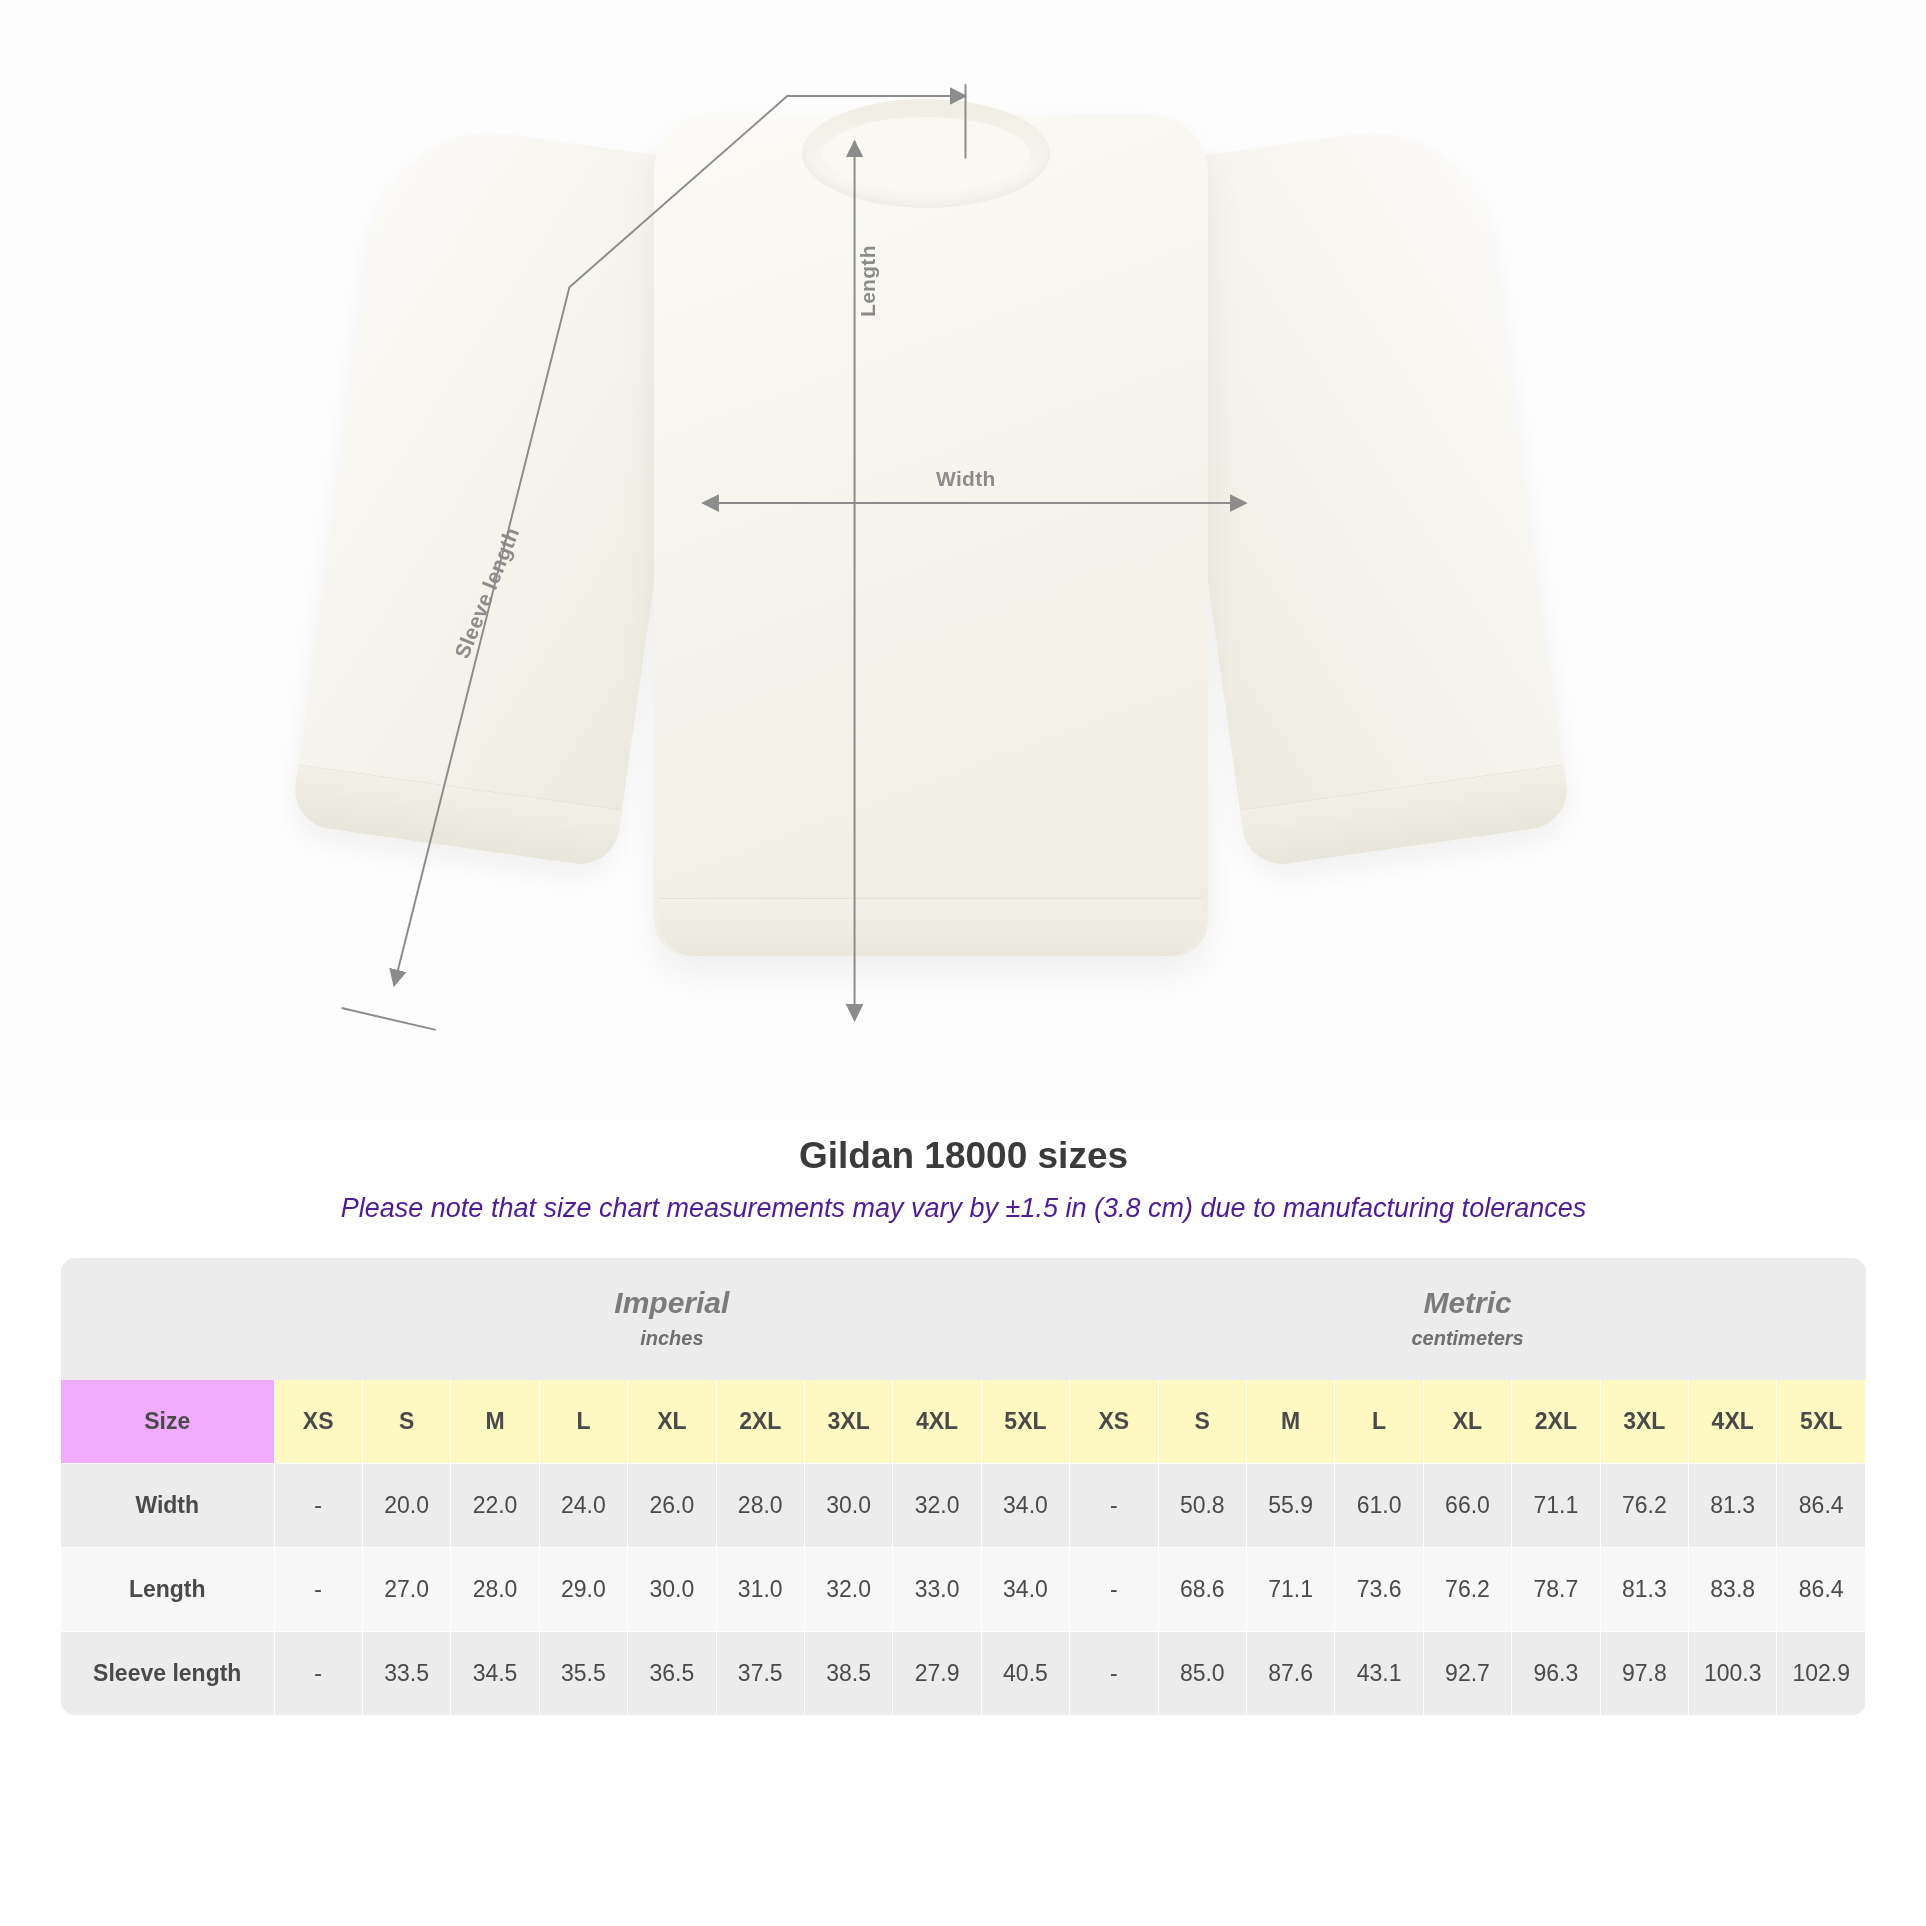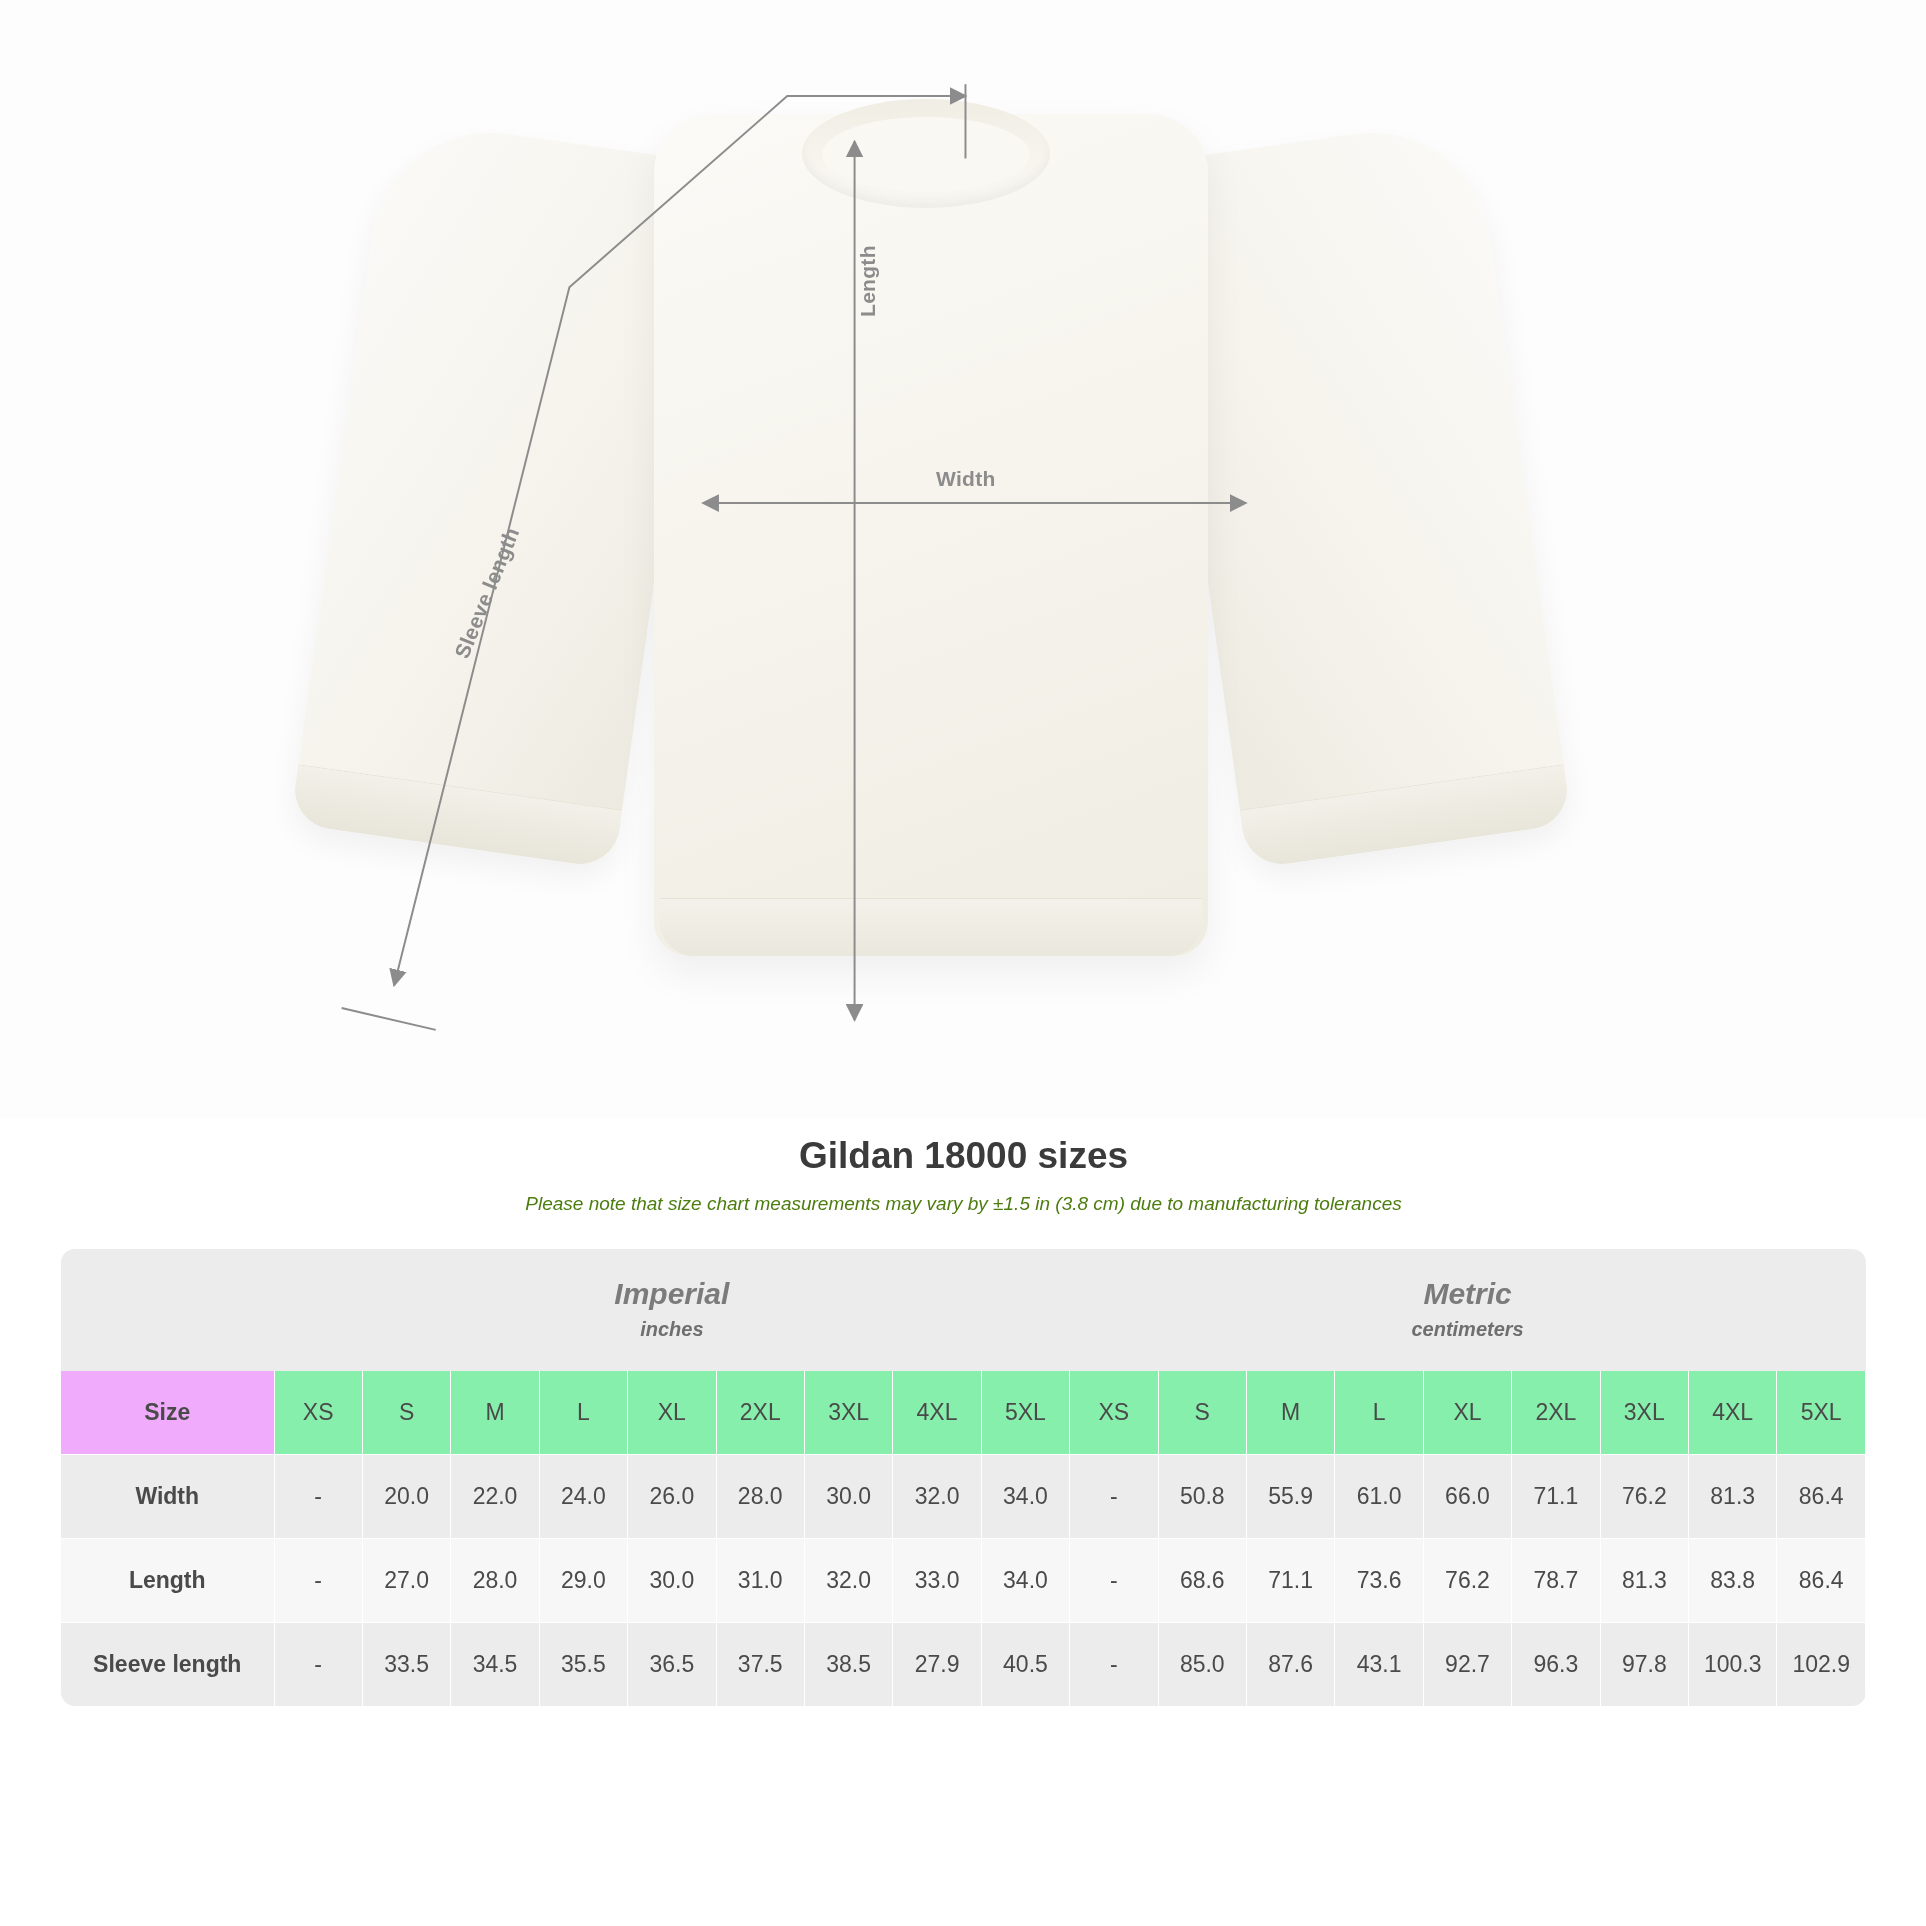--- a/index.html
+++ b/index.html
@@ -141,23 +141,23 @@
     text-align: center;
     margin-top: 8px;
   }
   .chart-title {
     font-size: 37px;
     font-weight: bold;
     color: #3b3b3b;
     margin: 16px 0 16px 0;
   }
   .chart-note {
-    font-size: 19px;
+    font-size: 27px;
     font-style: italic;
-    color: #4d7c0f;
+    color: #4c1d95;
     margin: 0;
   }
 
   
   .table-wrap {
     margin: 34px 61px 0 61px;
     border-radius: 14px;
     overflow: hidden;
   }
   table.sizes {
@@ -183,24 +183,24 @@
     display: block;
   }
   .unit-sub {
     font-size: 20px;
     font-style: italic;
     color: #6f6f6f;
     display: block;
     margin-top: 7px;
   }
   .hdrrow th {
-    background: #86efac;
+    background: #fef9c3;
     padding: 28px 0;
     font-size: 24px;
-    font-weight: normal;
+    font-weight: bold;
     color: #5a5a5a;
     border-right: 1px solid #ffffff;
   }
   .hdrrow th.rowlabel {
     background: #f0abfc;
   }
   tbody tr td {
     padding: 28px 0;
     border-right: 1px solid #ffffff;
     border-top: 1px solid #ffffff;

